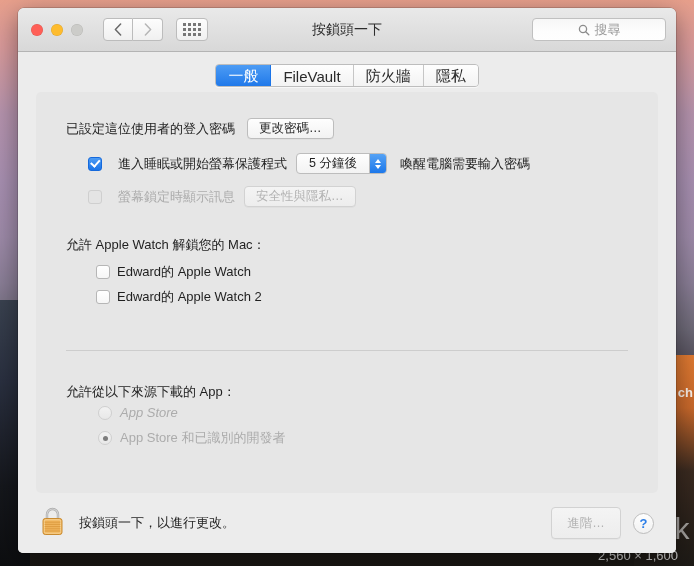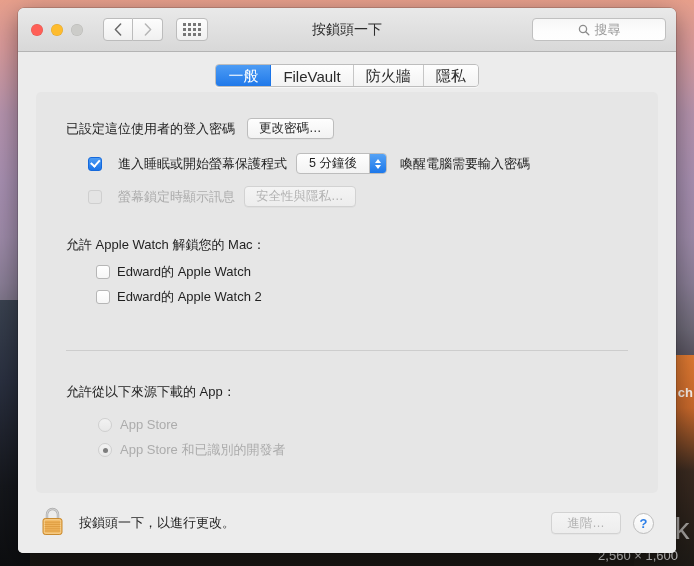--- a/index.html
+++ b/index.html
@@ -376,21 +376,21 @@
     color: #1f1f1f;
     white-space: nowrap;
   }
   #bottom-right {
     margin-left: auto;
     display: flex;
     align-items: center;
     gap: 12px;
   }
   #advanced-btn {
-    height: 22px;
+    height: 32px;
     min-width: 70px;
     padding: 0 14px;
   }
   #help-btn {
     width: 21px; height: 21px;
     border-radius: 50%;
     background: linear-gradient(to bottom, #fefefe 0%, #f1f1f1 100%);
     border: 1px solid #bdbdbd;
     display: flex; align-items: center; justify-content: center;
     font-size: 13px;
@@ -511,21 +511,21 @@
           <span class="cb"></span>
           <span class="label-text">Edward的 Apple Watch 2</span>
         </div>
       </div>
 
       <hr class="divider" style="margin-top:44px;">
 
       <div style="margin-top:32px;">
         <div class="section-title">允許從以下來源下載的 App：</div>
 
-        <div class="row" style="margin-top:16px; padding-left:32px;">
+        <div class="row" style="margin-top:4px; padding-left:32px;font-style:italic;">
           <span class="radio"></span>
           <span class="label-text disabled">App Store</span>
         </div>
 
         <div class="row" style="margin-top:9px; padding-left:32px;">
           <span class="radio selected"></span>
           <span class="label-text disabled">App Store 和已識別的開發者</span>
         </div>
       </div>
 

